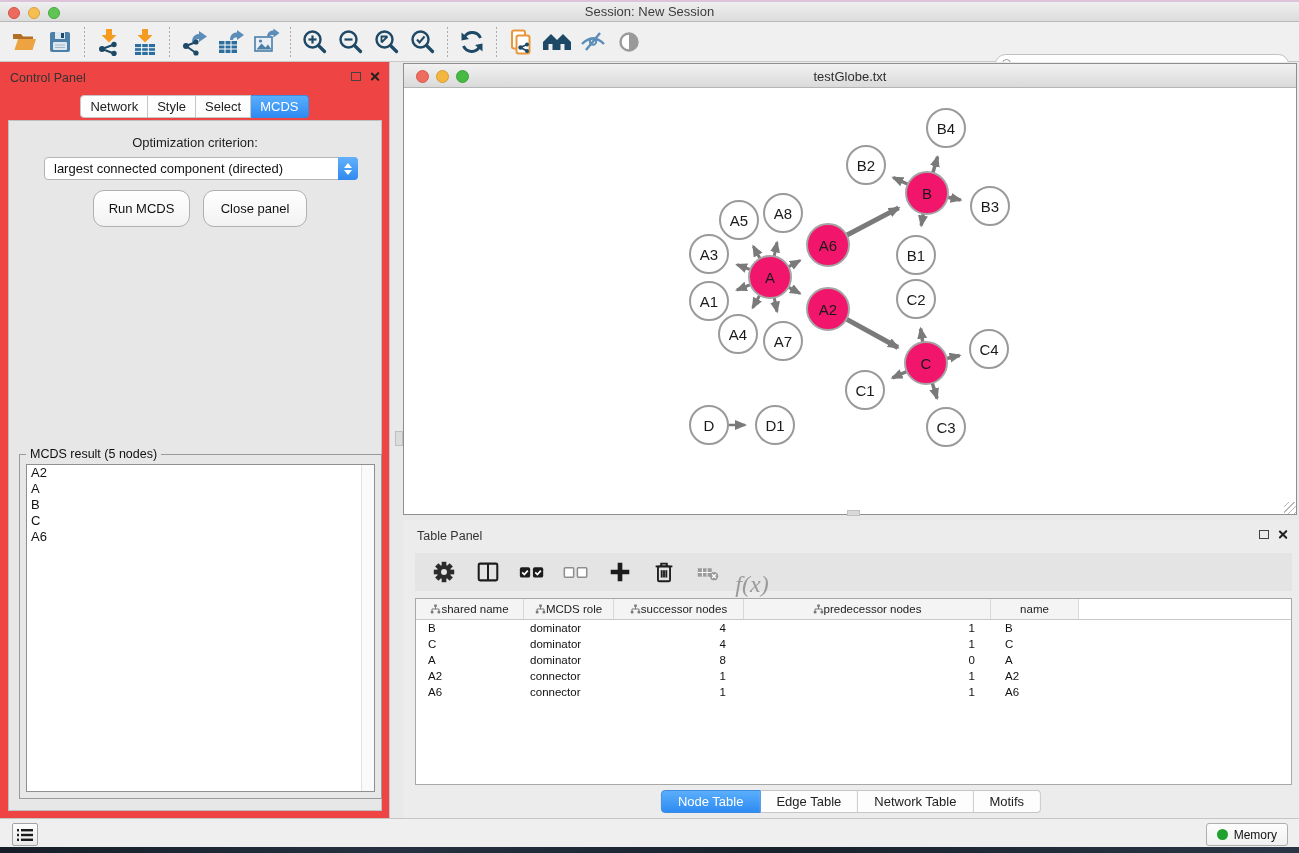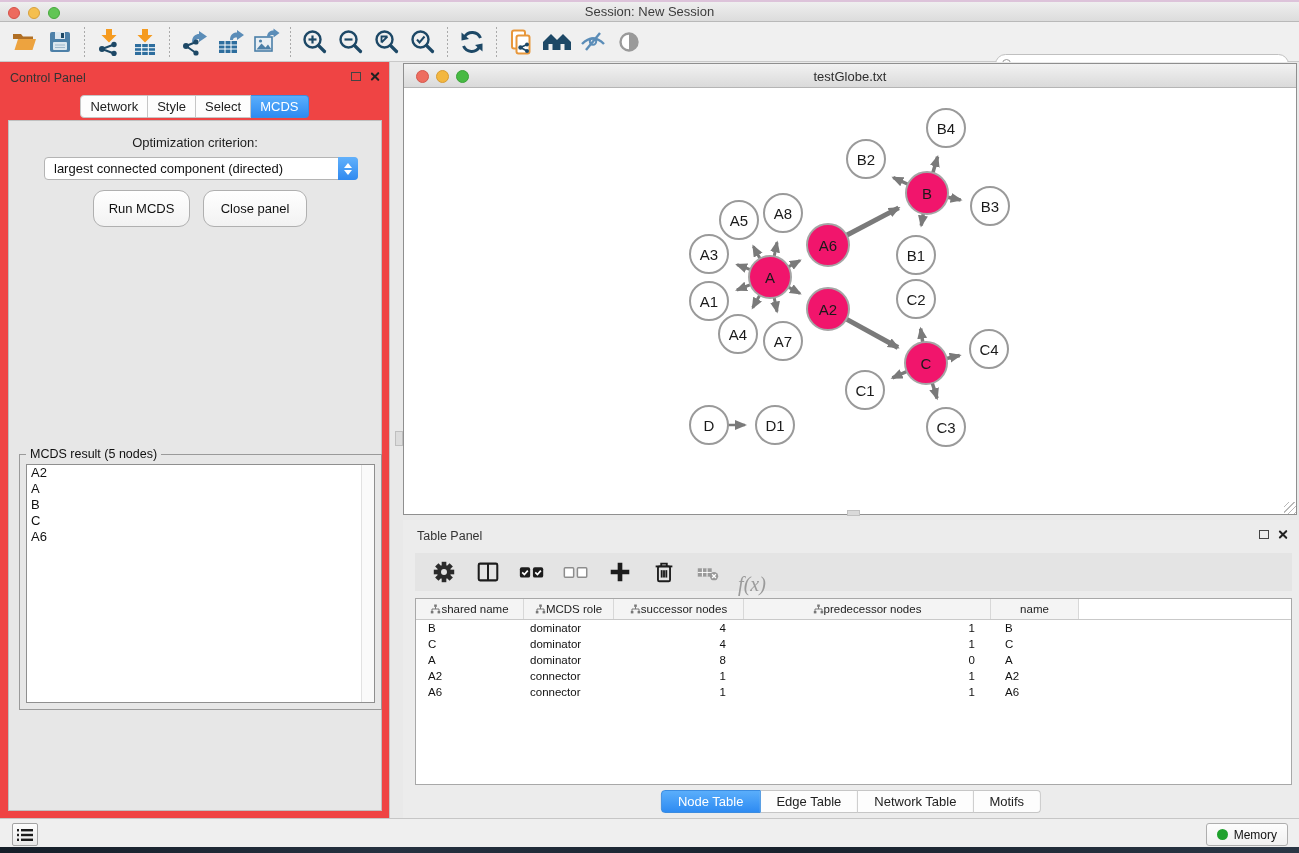--- a/index.html
+++ b/index.html
@@ -54,21 +54,21 @@
     border-radius:4px;display:flex;align-items:center;}
   .combo .val{flex:1;font-size:13px;padding-left:9px;color:#111;white-space:nowrap;overflow:hidden;}
   .combo .step{width:20px;height:23px;margin:-1px -1px -1px 0;border-radius:0 4px 4px 0;
     background:linear-gradient(#62b1fb,#2f89f0);display:flex;flex-direction:column;align-items:center;justify-content:center;gap:2px;}
   .arr-up{width:0;height:0;border-left:4px solid transparent;border-right:4px solid transparent;border-bottom:5px solid #fff;}
   .arr-dn{width:0;height:0;border-left:4px solid transparent;border-right:4px solid transparent;border-top:5px solid #fff;}
   .btn{position:absolute;top:69px;height:37px;background:linear-gradient(#ffffff,#f2f2f2);border:1px solid #b0b0b0;
     border-radius:11px;font-size:13px;display:flex;align-items:center;justify-content:center;color:#111;}
   .btn.run{left:84px;width:97px;}
   .btn.closep{left:194px;width:104px;}
-  .groupbox{position:absolute;left:10px;top:333px;width:363px;height:256px;border:1px solid #9a9a9a;}
+  .groupbox{position:absolute;left:10px;top:333px;width:363px;height:345px;border:1px solid #9a9a9a;}
   .groupbox .legend{position:absolute;left:6px;top:-8px;background:#e7e7e7;padding:0 4px;font-size:12.5px;color:#111;}
   .mcds-list{position:absolute;left:6px;top:9px;right:6px;bottom:6px;background:#fff;border:1px solid #8f8f8f;}
   .mcds-scroll{position:absolute;right:0;top:0;width:13px;height:100%;background:#fafafa;border-left:1px solid #e2e2e2;}
   .mcds-item{font-size:13px;line-height:16px;padding-left:4px;color:#111;}
 
   
   .right-bg{position:absolute;left:390px;top:62px;right:0;height:756px;background:#e9e9e9;}
   .divider-thumb{position:absolute;left:395px;top:431px;width:8px;height:15px;background:#dcdcdc;border:1px solid #bfbfbf;}
 
   
@@ -87,21 +87,21 @@
   .gnode.mcds{border-color:#a5a5a5;}
   .hthumb{position:absolute;left:443px;bottom:-2px;width:13px;height:6px;background:#d9d9d9;border:1px solid #c0c0c0;}
   .grip{position:absolute;right:0;bottom:0;width:12px;height:12px;
     background:repeating-linear-gradient(135deg,transparent 0 3px,#b9b9b9 3px 4px);}
 
   
   .table-panel{position:absolute;left:403px;top:520px;width:896px;height:298px;background:#ececec;}
   .tp-toolbar{position:absolute;left:12px;top:33px;width:877px;height:38px;background:#e4e4e4;
     display:flex;align-items:center;padding-left:14px;gap:14px;}
   .tpbtn{width:30px;height:30px;display:flex;align-items:center;justify-content:center;flex:0 0 auto;}
-  .fx{font-family:"Liberation Serif","DejaVu Serif",serif;font-style:italic;font-size:20px;color:#9a9a9a;margin-top:25px;}
+  .fx{font-family:"Liberation Serif","DejaVu Serif",serif;font-style:italic;font-size:24px;color:#9a9a9a;margin-top:25px;}
   .ttable{position:absolute;left:12px;top:78px;width:877px;height:187px;background:#fff;border:1px solid #a8a8a8;overflow:hidden;}
   .thead{display:flex;height:21px;border-bottom:1px solid #c9c9c9;}
   .th{background:#f4f4f4;border-right:1px solid #d8d8d8;display:flex;align-items:center;justify-content:center;
     font-size:11.5px;color:#222;}
   .th .ticon{display:flex;}
   .trow{display:flex;height:16px;align-items:center;}
   .td{font-size:11.5px;color:#111;overflow:hidden;white-space:nowrap;}
   .c0{width:108px;}.c1{width:90px;}.c2{width:130px;}.c3{width:247px;justify-content:center;}.c4{width:88px;}
   .td.c0{padding-left:12px;}
   .td.c1{padding-left:6px;}
@@ -360,21 +360,21 @@
             <line x1="528.8919068280693" y1="77.84347664081551" x2="533.5829902456153" y2="61.79503337026357" stroke="#7a7a7a" stroke-width="3.5" marker-end="url(#arrow)"></line>
             <line x1="502.79699812792603" y1="276.49968935321306" x2="488.4328598172485" y2="282.85758663826704" stroke="#7a7a7a" stroke-width="3.5" marker-end="url(#arrow)"></line>
             <line x1="518.7580855142542" y1="247.25174729122688" x2="516.6313064082083" y2="233.64036101253305" stroke="#7a7a7a" stroke-width="3.5" marker-end="url(#arrow)"></line>
             <line x1="528.2637748558549" y1="288.0440795387356" x2="533.0517502059216" y2="303.3656006589491" stroke="#7a7a7a" stroke-width="3.5" marker-end="url(#arrow)"></line>
             <line x1="542.499928263863" y1="263.4444603858082" x2="555.7143881944814" y2="260.5079137345597" stroke="#7a7a7a" stroke-width="3.5" marker-end="url(#arrow)"></line>
             <line x1="324" y1="330" x2="341" y2="330" stroke="#7a7a7a" stroke-width="2.5" marker-end="url(#arrow)"></line>
           </g>
       </svg>
       <div id="node-layer">
           <div class="gnode" style="left: 522px; top: 13px; width: 40px; height: 40px; background: rgb(255, 255, 255);">B4</div>
-          <div class="gnode" style="left: 442px; top: 44px; width: 40px; height: 40px; background: rgb(255, 255, 255);">B2</div>
+          <div class="gnode" style="left: 442px; top: 50px; width: 40px; height: 40px; background: rgb(255, 255, 255);">B2</div>
           <div class="gnode mcds" style="left: 501px; top: 76px; width: 44px; height: 44px; background: rgb(241, 21, 108);">B</div>
           <div class="gnode" style="left: 566px; top: 91px; width: 40px; height: 40px; background: rgb(255, 255, 255);">B3</div>
           <div class="gnode" style="left: 359px; top: 98px; width: 40px; height: 40px; background: rgb(255, 255, 255);">A8</div>
           <div class="gnode" style="left: 315px; top: 105px; width: 40px; height: 40px; background: rgb(255, 255, 255);">A5</div>
           <div class="gnode mcds" style="left: 402px; top: 128px; width: 44px; height: 44px; background: rgb(241, 21, 108);">A6</div>
           <div class="gnode" style="left: 285px; top: 139px; width: 40px; height: 40px; background: rgb(255, 255, 255);">A3</div>
           <div class="gnode" style="left: 492px; top: 140px; width: 40px; height: 40px; background: rgb(255, 255, 255);">B1</div>
           <div class="gnode mcds" style="left: 344px; top: 160px; width: 44px; height: 44px; background: rgb(241, 21, 108);">A</div>
           <div class="gnode" style="left: 492px; top: 184px; width: 40px; height: 40px; background: rgb(255, 255, 255);">C2</div>
           <div class="gnode" style="left: 285px; top: 186px; width: 40px; height: 40px; background: rgb(255, 255, 255);">A1</div>

